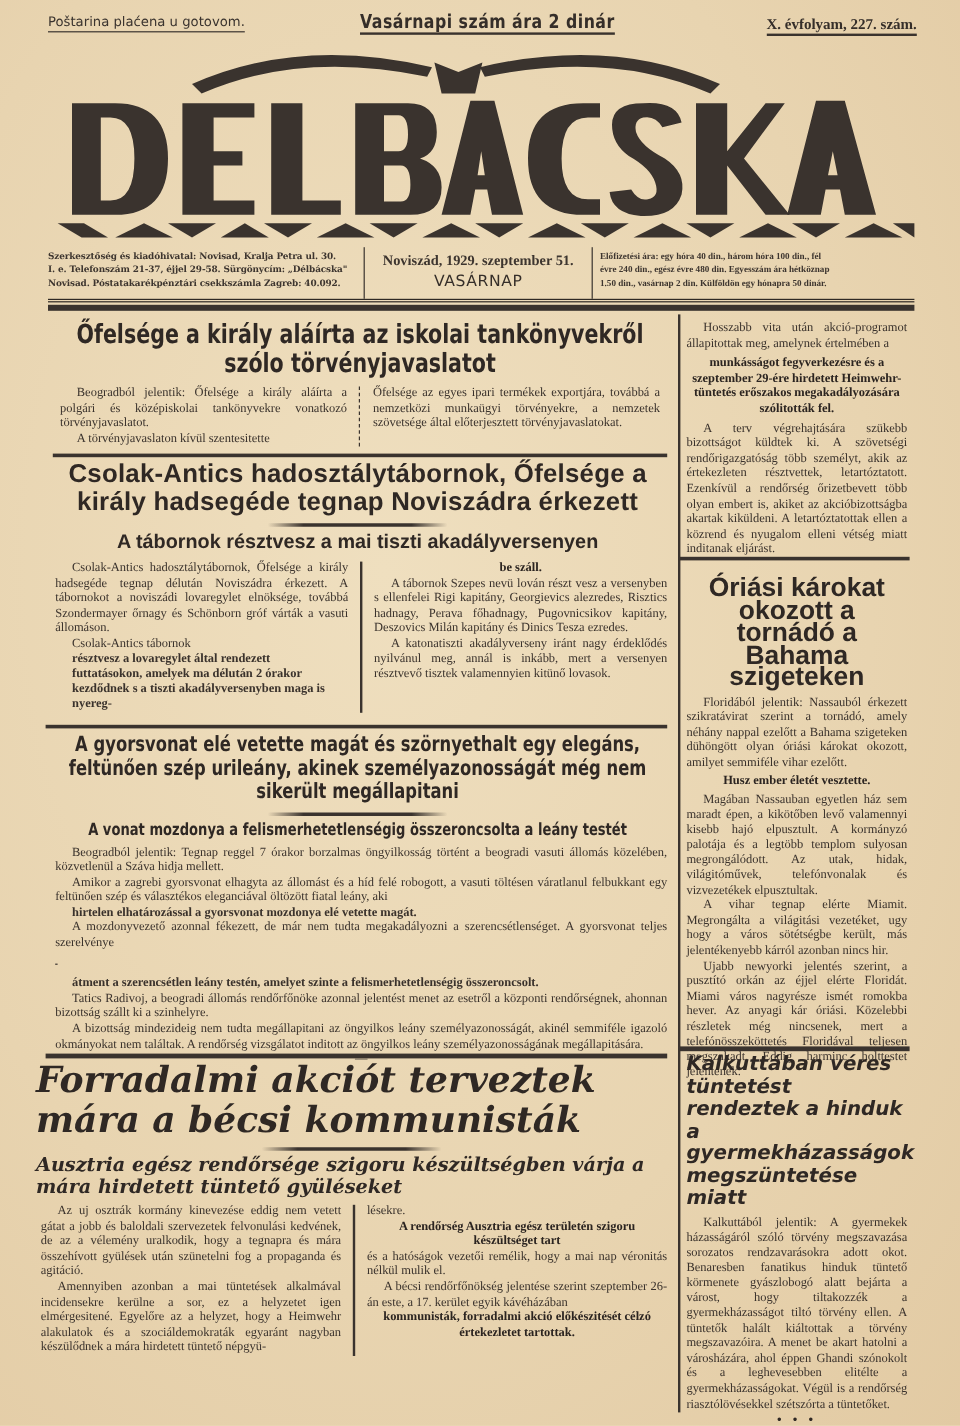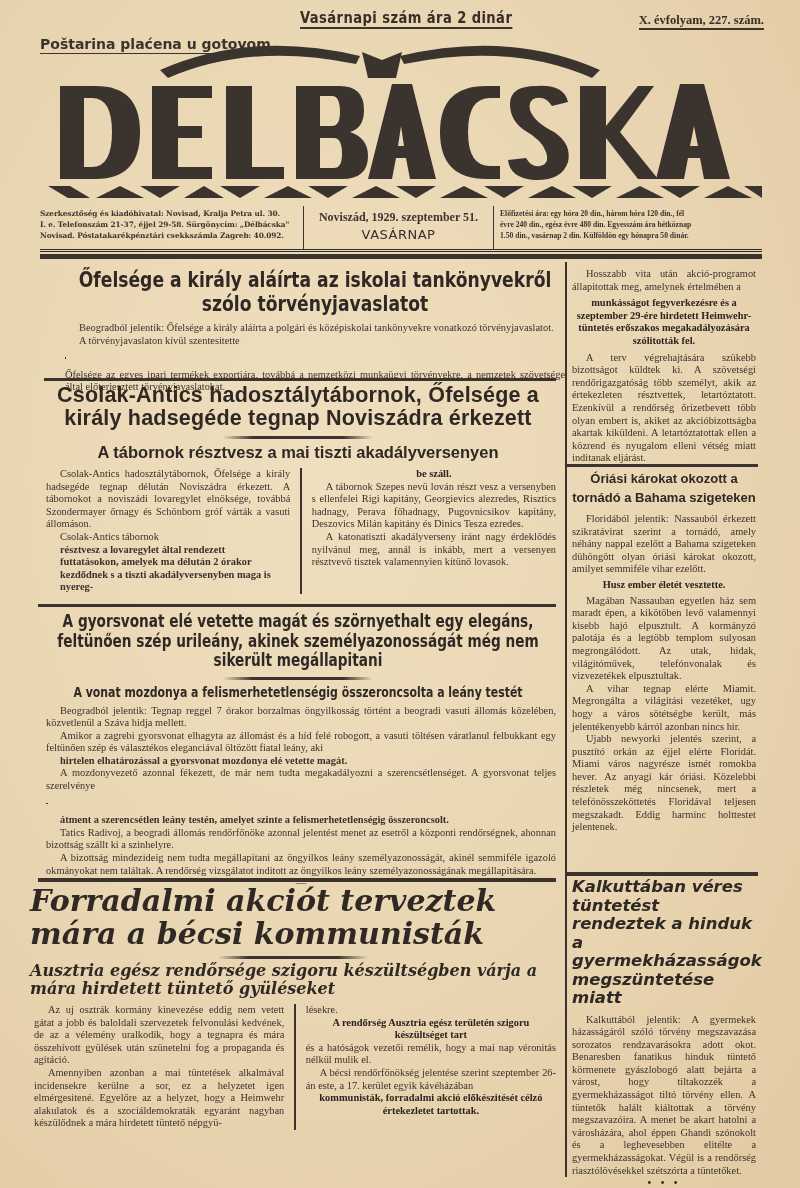--- a/index.html
+++ b/index.html
@@ -8,22 +8,22 @@
     background: #ead7b5;
     font-family: "Liberation Serif", "DejaVu Serif", serif;
     color: #2e2722;
     position: relative;
   }
   .page { position: absolute; left: 0; top: 0; width: 800px; height: 1188px;
     background: radial-gradient(ellipse at 40% 40%, #efdfbf 0%, #e8d4b0 60%, #e2caa3 100%); }
 
   
   .topline { position: absolute; top: 8px; left: 40px; right: 36px; height: 24px; }
-  .post { position: absolute; left: 0; top: 4px; font-family: "DejaVu Sans", sans-serif; font-weight: bold; font-size: 14px;
-    border-bottom: 1.5px solid #3a332e; padding-bottom: 1px; color:#3a332e;margin-top:24px; }
+  .post { position: absolute; left: 0; top: 4px; font-family: "DejaVu Sans", sans-serif; font-weight: normal; font-size: 11px;
+    border-bottom: 1.5px solid #3a332e; padding-bottom: 1px; color:#3a332e; }
   .price { position: absolute; left: 260px; top: 0; font-family: "DejaVu Sans", sans-serif; font-weight: bold; font-size: 16px;
     transform: scaleX(0.82); transform-origin: left top; letter-spacing: 0.5px; border-bottom: 2px solid #3a332e; color:#352e29; white-space: nowrap; }
   .issue { position: absolute; right: 0; top: 5px; font-weight: bold; font-size: 12.5px; border-bottom: 2px solid #3a332e; color:#352e29; }
 
   
   .masthead { position: absolute; left: 40px; top: 34px; width: 726px; height: 168px; }
   .masthead svg { width: 100%; height: 100%; }
 
   
   .infobar { position: absolute; left: 40px; top: 206px; width: 722px; height: 46px; display: flex; border-bottom: 3px double #2f2924; }
@@ -122,32 +122,32 @@
     <div class="info-left">
       <div>Szerkesztőség és kiadóhivatal: Novisad, Kralja Petra ul. 30.</div>
       <div>I. e. Telefonszám 21-37, éjjel 29-58. Sürgönycím: „Délbácska"</div>
       <div>Novisad. Póstatakarékpénztári csekkszámla Zagreb: 40.092.</div>
     </div>
     <div class="info-mid">
       <div class="date">Noviszád, 1929. szeptember 51.</div>
       <div class="day">VASÁRNAP</div>
     </div>
     <div class="info-right">
-      <div>Előfizetési ára: egy hóra 20 din., három hóra 120 din., fél</div>
+      <div>Előfizetési ára: egy hóra 40 din., három hóra 100 din., fél</div>
       <div>évre 240 din., egész évre 480 din. Egyesszám ára hétköznap</div>
       <div>1.50 din., vasárnap 2 din. Külföldön egy hónapra 50 dinár.</div>
     </div>
   </div>
   <div class="thickbar"></div>
 
   <div class="col-rule" style="height: 915px;"></div>
 
-  <div class="block" style="left:65px; top:268px; width:500px;">
+  <div class="block" style="left:50px; top:268px; width:500px;">
     <div class="hl-cond" style="font-size:22px; line-height:24px; transform: scaleX(0.78); width:640px; margin-left:-70px;">Őfelsége a király aláírta az iskolai tankönyvekről szólo törvényjavaslatot</div>
-    <div class="body twocol" style="margin-top:6px;flex-direction:column;">
+    <div class="body twocol" style="margin-top:6px;">
       <div>
         <p>Beogradból jelentik: Őfelsége a király aláírta a polgári és középiskolai tankönyvekre vonatkozó törvényjavaslatot.</p>
         <p>A törvényjavaslaton kívül szentesitette</p>
       </div>
       <div class="vsep" style="border-left:1px dashed #3a332e; background:none;"></div>
       <div>
         <p class="noind">Őfelsége az egyes ipari termékek exportjára, továbbá a nemzetközi munkaügyi törvényekre, a nemzetek szövetsége által előterjesztett törvényjavaslatokat.</p>
       </div>
     </div>
   </div>
@@ -216,21 +216,21 @@
   </div>
 
   <div class="block body" style="left:572px; top:268px; width:184px;">
     <p>Hosszabb vita után akció-programot állapitottak meg, amelynek értelmében a</p>
     <p class="bold center" style="margin:4px 0;">munkásságot fegyverkezésre és a szeptember 29-ére hirdetett Heimwehr-tüntetés erőszakos megakadályozására szólitották fel.</p>
     <p>A terv végrehajtására szükebb bizottságot küldtek ki. A szövetségi rendőrigazgatóság több személyt, akik az értekezleten résztvettek, letartóztatott. Ezenkívül a rendőrség őrizetbevett több olyan embert is, akiket az akcióbizottságba akartak kiküldeni. A letartóztatottak ellen a közrend és nyugalom elleni vétség miatt inditanak eljárást.</p>
   </div>
   <div class="hrule" style="left:566px; top:464px; width:192px;"></div>
 
   <div class="block" style="left:572px; top:470px; width:184px;">
-    <div class="hl-sans" style="font-size:13px; line-height:18.5px;">Óriási károkat okozott a tornádó a Bahama szigeteken</div>
+    <div class="hl-sans" style="font-size:22px; line-height:18.5px;margin-top:11px;">Óriási károkat okozott a tornádó a Bahama szigeteken</div>
     <div class="body" style="margin-top:6px;">
       <p>Floridából jelentik: Nassauból érkezett szikratávirat szerint a tornádó, amely néhány nappal ezelőtt a Bahama szigeteken dühöngött olyan óriási károkat okozott, amilyet semmiféle vihar ezelőtt.</p>
       <p class="bold center" style="margin:3px 0;">Husz ember életét vesztette.</p>
       <p>Magában Nassauban egyetlen ház sem maradt épen, a kikötőben levő valamennyi kisebb hajó elpusztult. A kormányzó palotája és a legtöbb templom sulyosan megrongálódott. Az utak, hidak, világitóművek, telefónvonalak és vizvezetékek elpusztultak.</p>
       <p>A vihar tegnap elérte Miamit. Megrongálta a világitási vezetéket, ugy hogy a város sötétségbe került, más jelentékenyebb kárról azonban nincs hir.</p>
       <p>Ujabb newyorki jelentés szerint, a pusztító orkán az éjjel elérte Floridát. Miami város nagyrésze ismét romokba hever. Az anyagi kár óriási. Közelebbi részletek még nincsenek, mert a telefónösszeköttetés Floridával teljesen megszakadt. Eddig harminc holttestet jelentenek.</p>
     </div>
   </div>
   <div class="hrule" style="left:566px; top:872px; width:192px; height:4px;"></div>
 

